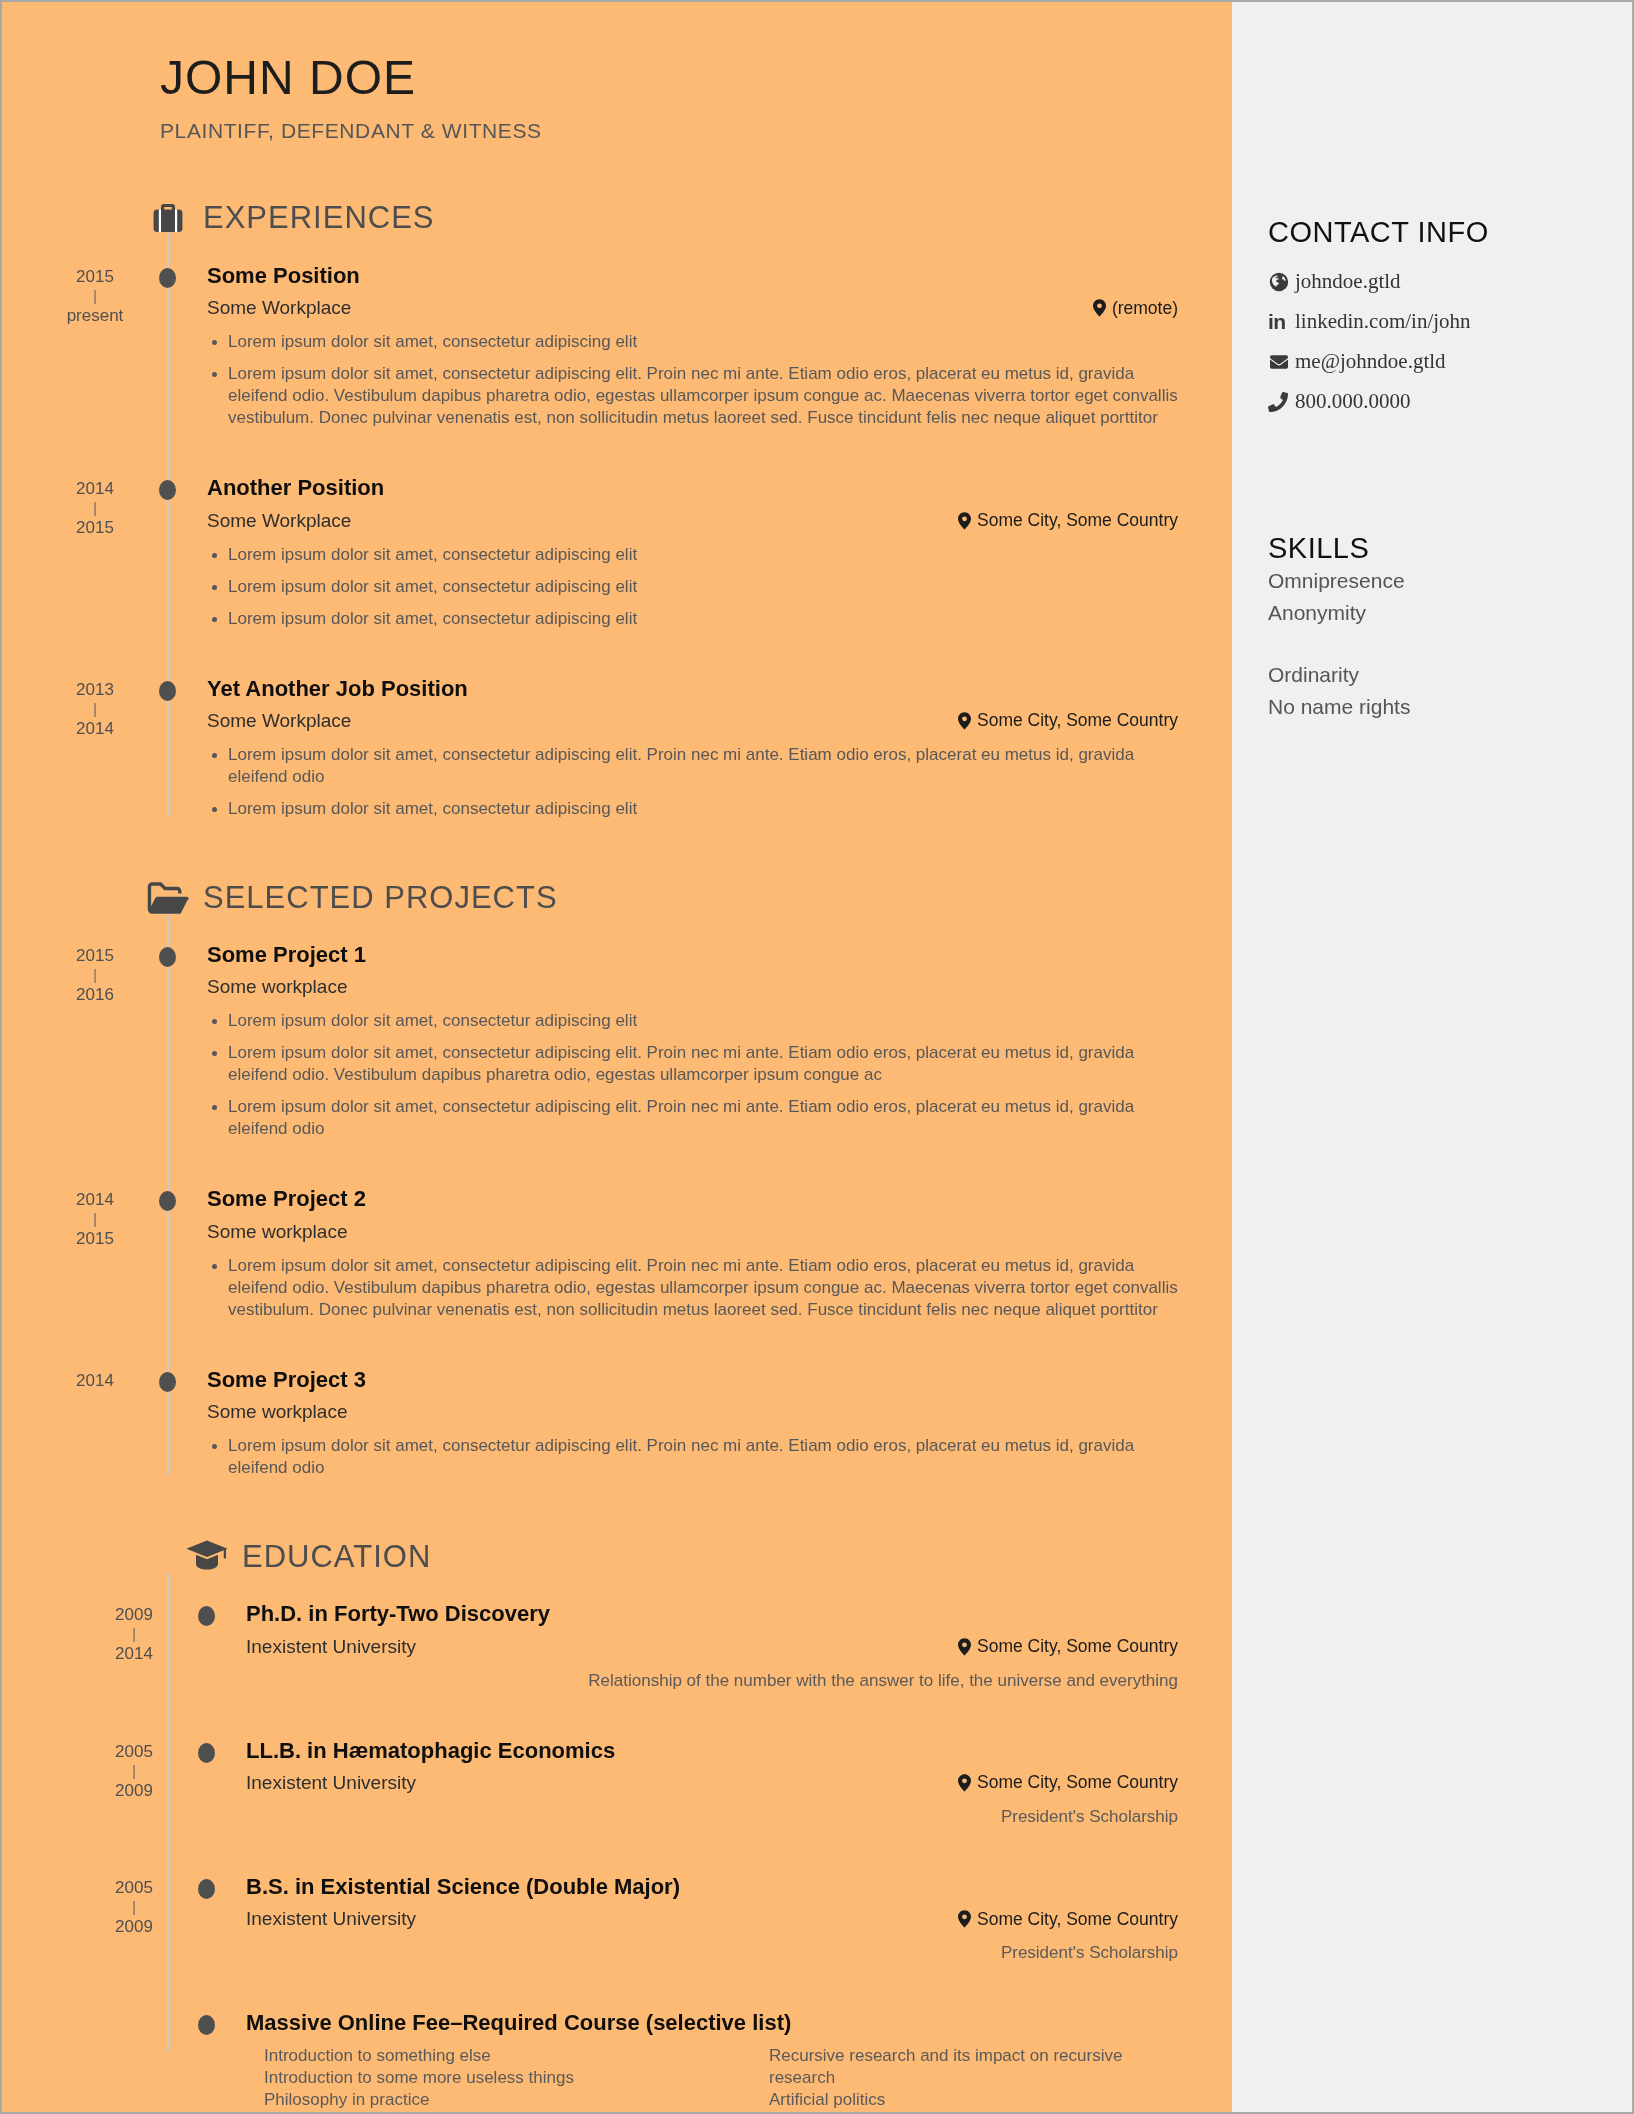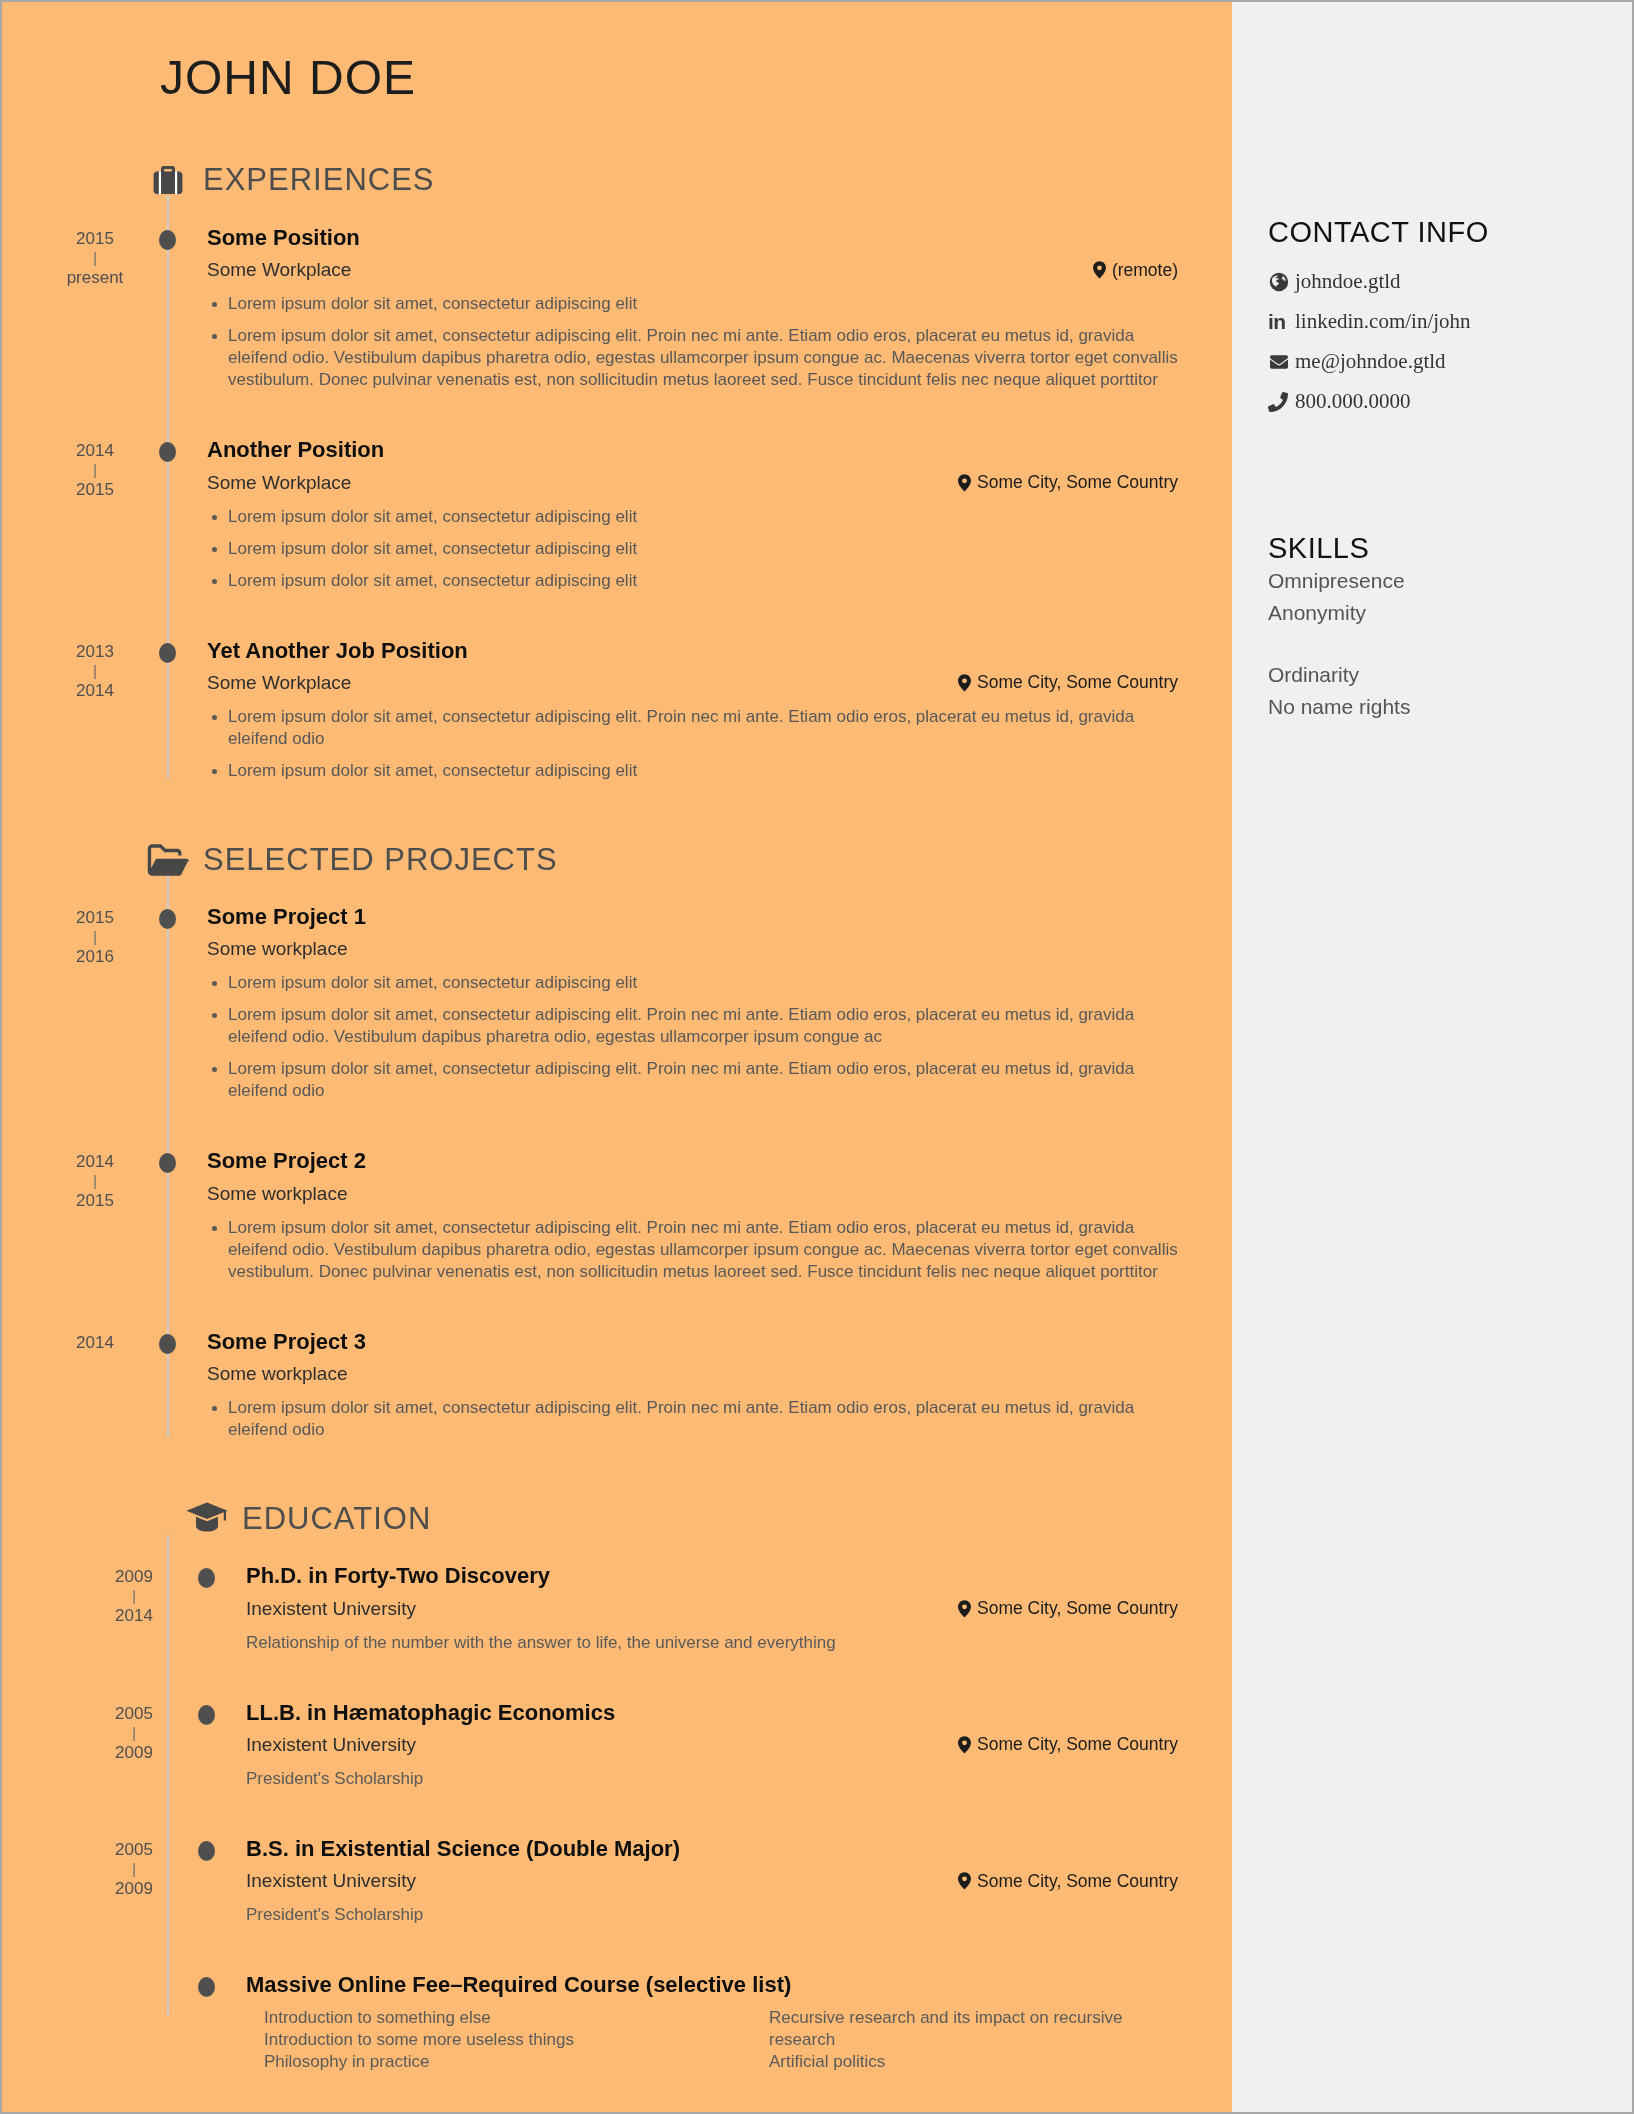--- a/index.html
+++ b/index.html
@@ -46,21 +46,21 @@
   .entry-body { grid-column:3; min-width:0; }
   .entry-title { font-size:22px; font-weight:700; color:#0f0f0f; line-height:1.2; }
   .orgrow { display:flex; justify-content:space-between; align-items:center; margin-top:8px; }
   .org { font-size:19px; color:#2e2e2e; }
   .loc { display:flex; align-items:center; font-size:17.5px; color:#1c1c1c; white-space:nowrap; }
   .loc svg { margin-right:6px; display:block; }
   .bullets { margin-top:12px; padding-left:21px; list-style:disc outside; }
   .bullets li { font-size:17px; color:#585858; line-height:22px; margin-bottom:10px; }
   .bullets li::marker { color:#585858; font-size:15px; }
   .bullets li:last-child { margin-bottom:0; }
-  .edu-desc { margin-top:12px; font-size:17px; color:#5a5a5a; line-height:22px; }
+  .edu-desc { margin-top:12px; font-size:17px; color:#5a5a5a; line-height:22px;text-align:right; }
 
   .courses { display:grid; grid-template-columns:505px 1fr; padding-left:18px; margin-top:8px; }
   .courses .col div { font-size:17px; color:#5a5a5a; line-height:22px; }
 
   .cv-section.proj { margin-top:60px; }
   .cv-section.edu  { margin-top:60px;padding-left:39px; }
 
   
   .sidebar {
     flex:0 0 400px; width:400px;
@@ -80,20 +80,21 @@
 </style>
 </head>
 <body>
 
 <div class="page">
 
   <div class="main">
 
     <div class="id-header">
       <div class="id-name">JOHN DOE</div>
+      <div class="id-role">PLAINTIFF, DEFENDANT &amp; WITNESS</div>
     </div>
 
     <section class="cv-section exp">
       <div class="timeline-line"></div>
       <header class="section-header">
         <span class="section-icon">
           <svg width="40" height="38" viewBox="0 0 24 24" fill="#474747">
               <path d="M9.2 3.2h5.6c.9 0 1.6.7 1.6 1.6V6.6H19c1.2 0 2.1.9 2.1 2.1v10.1c0 1.2-.9 2.1-2.1 2.1H5c-1.2 0-2.1-.9-2.1-2.1V8.7c0-1.2.9-2.1 2.1-2.1h2.6V4.8c0-.9.7-1.6 1.6-1.6zm.4 3.4h4.8V5H9.6v1.6z"></path>
               <rect x="6.2" y="6.6" width="1.4" height="14.3" fill="#fff"></rect>
               <rect x="16.4" y="6.6" width="1.4" height="14.3" fill="#fff"></rect>

